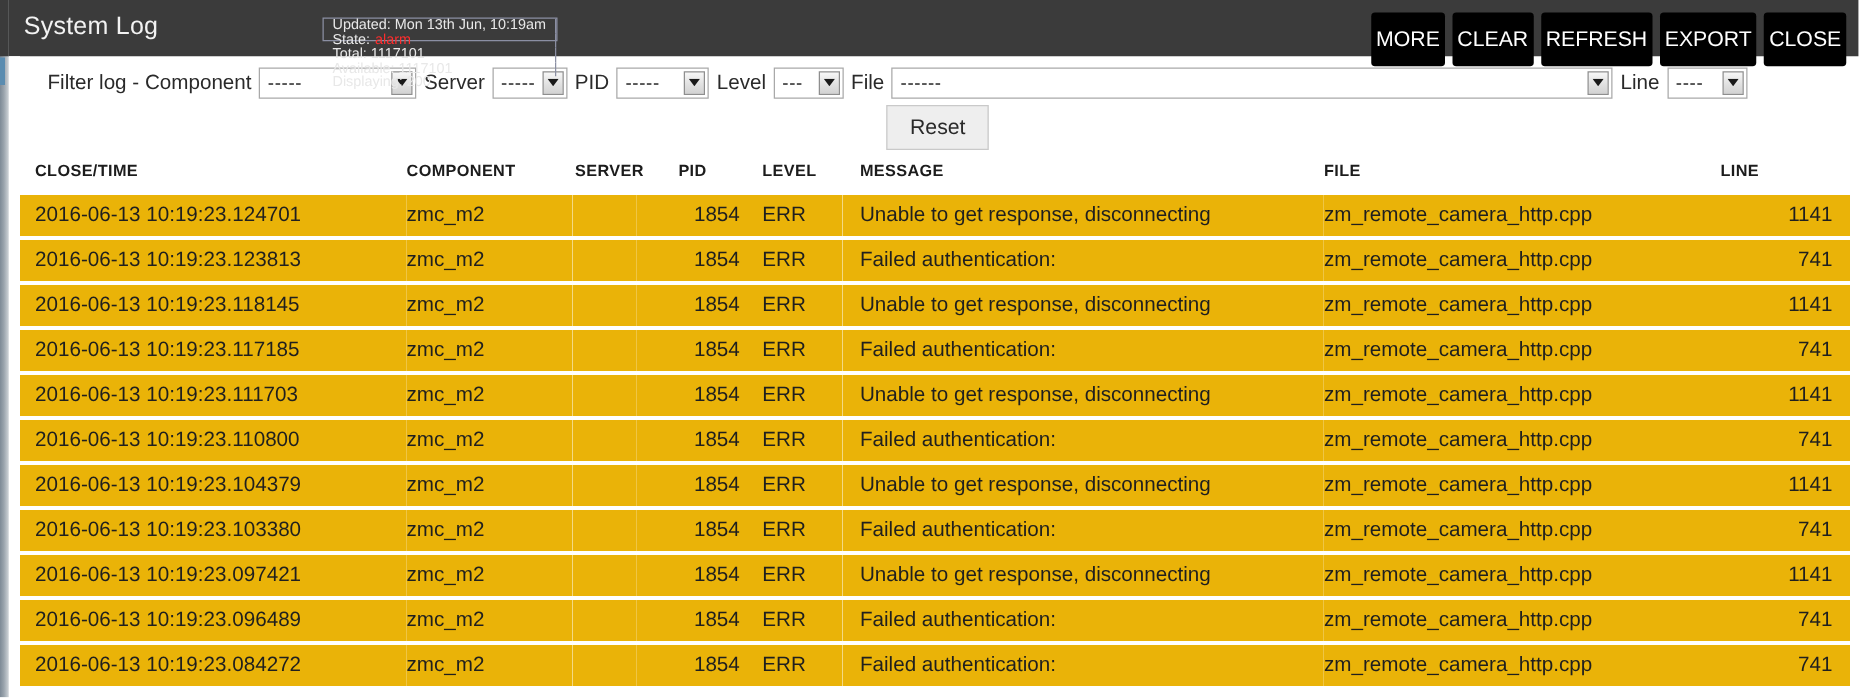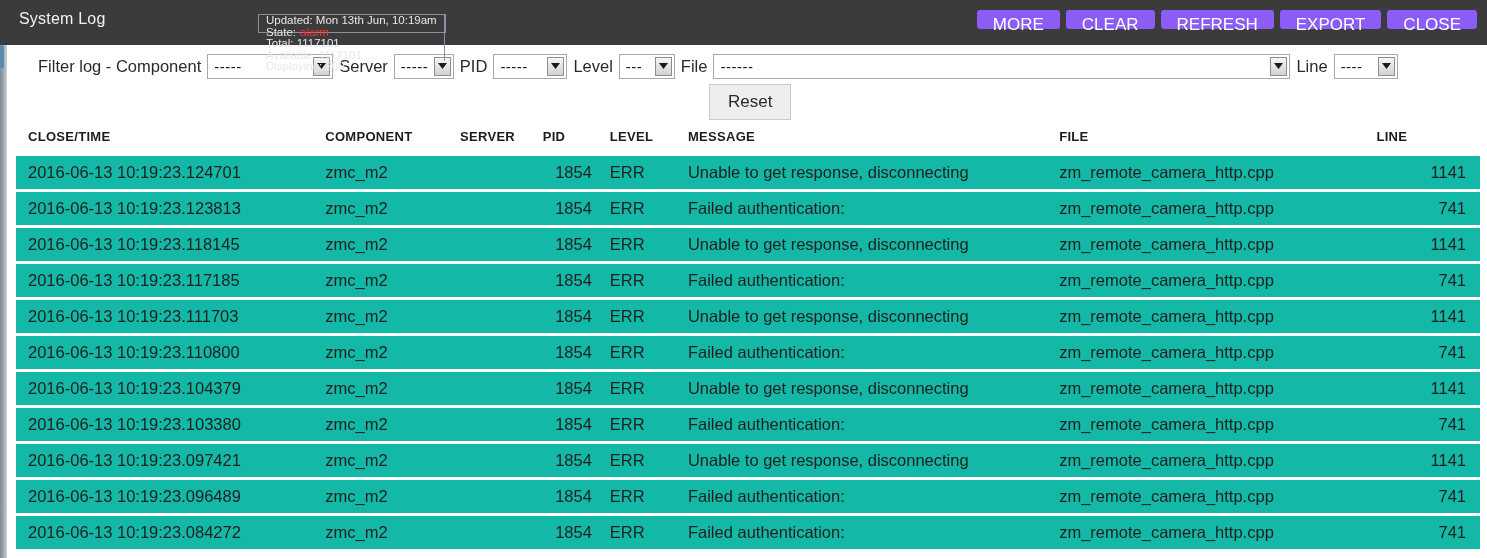--- a/index.html
+++ b/index.html
@@ -54,21 +54,21 @@
     position: absolute;
     left: 0; top: 0;
     width: 1487px; height: 45px;
     background: #3b3b3b;
     z-index: 3;
   }
   .header-title {
     position: absolute;
     left: 19px; top: 10px;
     color: #f2f2f2;
-    font-size: 16px;
+    font-size: 20px;
     letter-spacing: 0.2px;
     white-space: nowrap;
   }
 
   .status-strip {
     position: absolute;
     left: 258px; top: 14px;
     display: flex;
     align-items: stretch;
     border: 1px solid #8b8fa3;
@@ -88,28 +88,28 @@
   .status-cell:last-child { border-right: none; }
   .status-alarm { color: #ff2d2d; padding-left: 4px; }
 
   .header-buttons {
     position: absolute;
     right: 10px; top: 10px;
     display: flex;
     gap: 6px;
   }
   .hbtn {
-    background: #8b5cf6;
+    background: #000000;
     color: #ffffff;
     border: none;
     border-radius: 3px;
     font-size: 17px;
     font-family: "Liberation Sans", sans-serif;
-    padding: 0 16px;
-    height: 19px;
+    padding: 0 4px;
+    height: 43px;
     line-height: 30px;
     cursor: pointer;
     white-space: nowrap;
   }
 
   
   .filter-row {
     position: absolute;
     left: 0; top: 45px;
     width: 1487px; height: 42px;
@@ -204,21 +204,21 @@
     background: #ffffff;
   }
   table.log td {
     font-size: 16.5px;
     color: #1f1f1f;
     padding: 7px 0;
     white-space: nowrap;
     overflow: hidden;
   }
   table.log tbody tr {
-    background: #14b8a6;
+    background: #eab308;
   }
   table.log tbody tr td { border-bottom: 3px solid #ffffff; }
 
   .c-date   { width: 305px; padding-left: 12px !important; }
   .c-comp   { width: 131px; }
   .c-server { width: 50px; }
   .c-pid    { width: 82px; text-align: right; }
   .c-level  { width: 81px; padding-left: 18px !important; }
   .c-msg    { width: 380px; padding-left: 14px !important; }
   .c-file   { width: 305px; }

